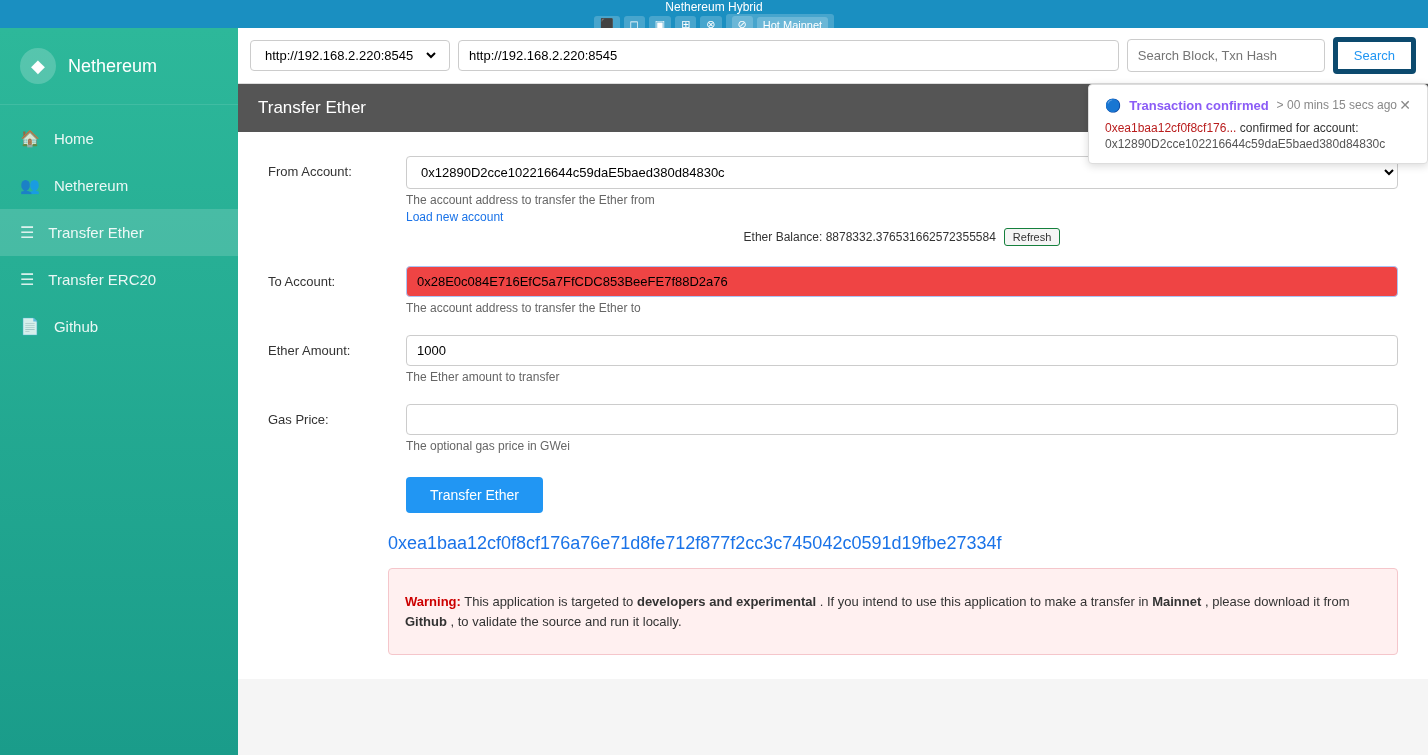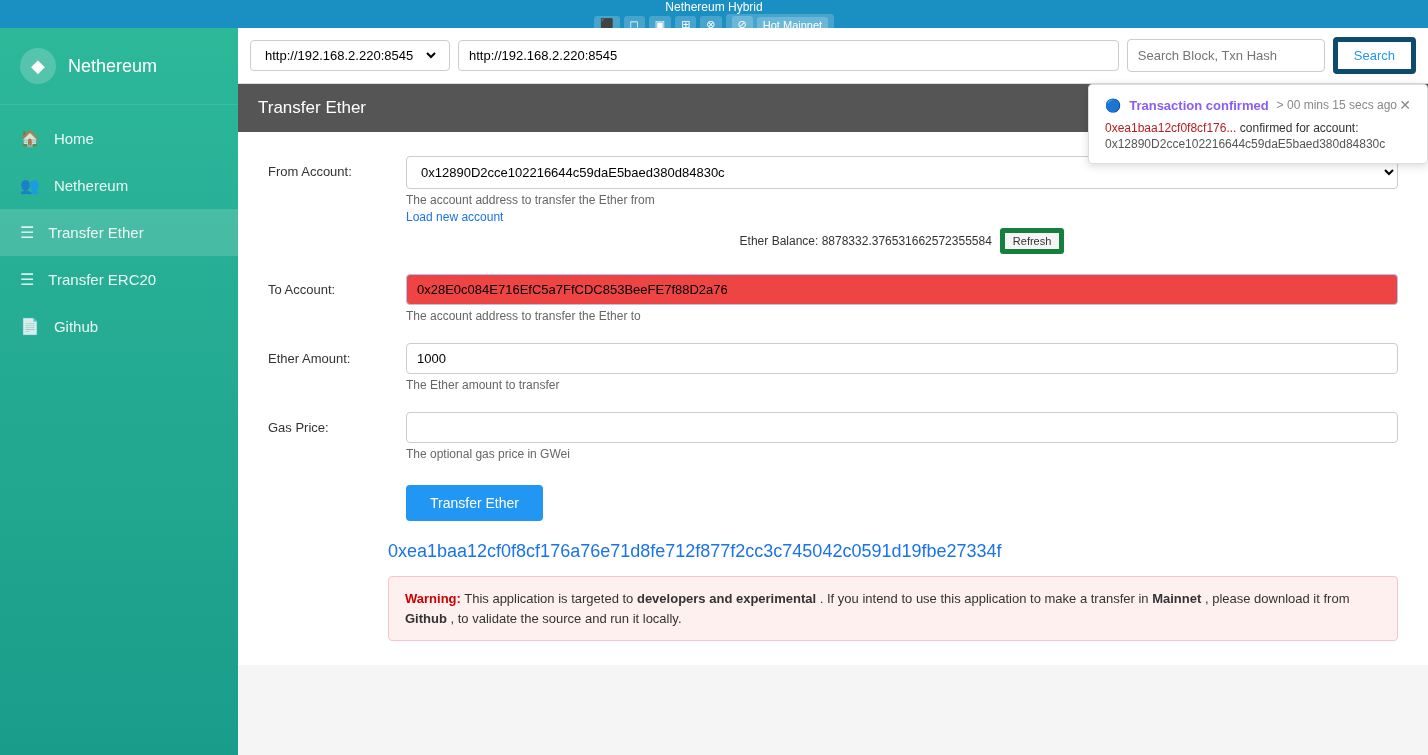--- a/index.html
+++ b/index.html
@@ -191,21 +191,21 @@
       cursor: pointer;
       text-decoration: none;
       display: inline-block;
       margin-top: 3px;
     }
     .balance-row {
       display: flex; align-items: center; gap: 8px;
       margin-top: 4px; font-size: 12px; color: #333; justify-content: center;
     }
     .refresh-btn {
-      border: 5px solid #15803d;
+      border: 1px solid #15803d;
       border-radius: 3px;
       padding: 2px 8px;
       font-size: 11px;
       background: #f5f5f5;
       cursor: pointer;
       color: #333;
     }
 
     .transfer-btn {
       background: #2196f3;
@@ -226,21 +226,21 @@
       text-decoration: none;
       display: block;
       margin-top: 12px;
       word-break: break-all;
     }
 
     .warning-box {
       background: #fff0f0;
       border: 1px solid #f5c6cb;
       border-radius: 4px;
-      padding: 12px 16px;
+      padding: 23px 16px;
       font-size: 13px;
       color: #333;
       margin-top: 14px;
       line-height: 1.5;
     }
     .warning-box .warn-label { font-weight: 700; color: #c00; }
     .warning-box strong { font-weight: 700; }
 
     select.form-control {
       appearance: auto;

